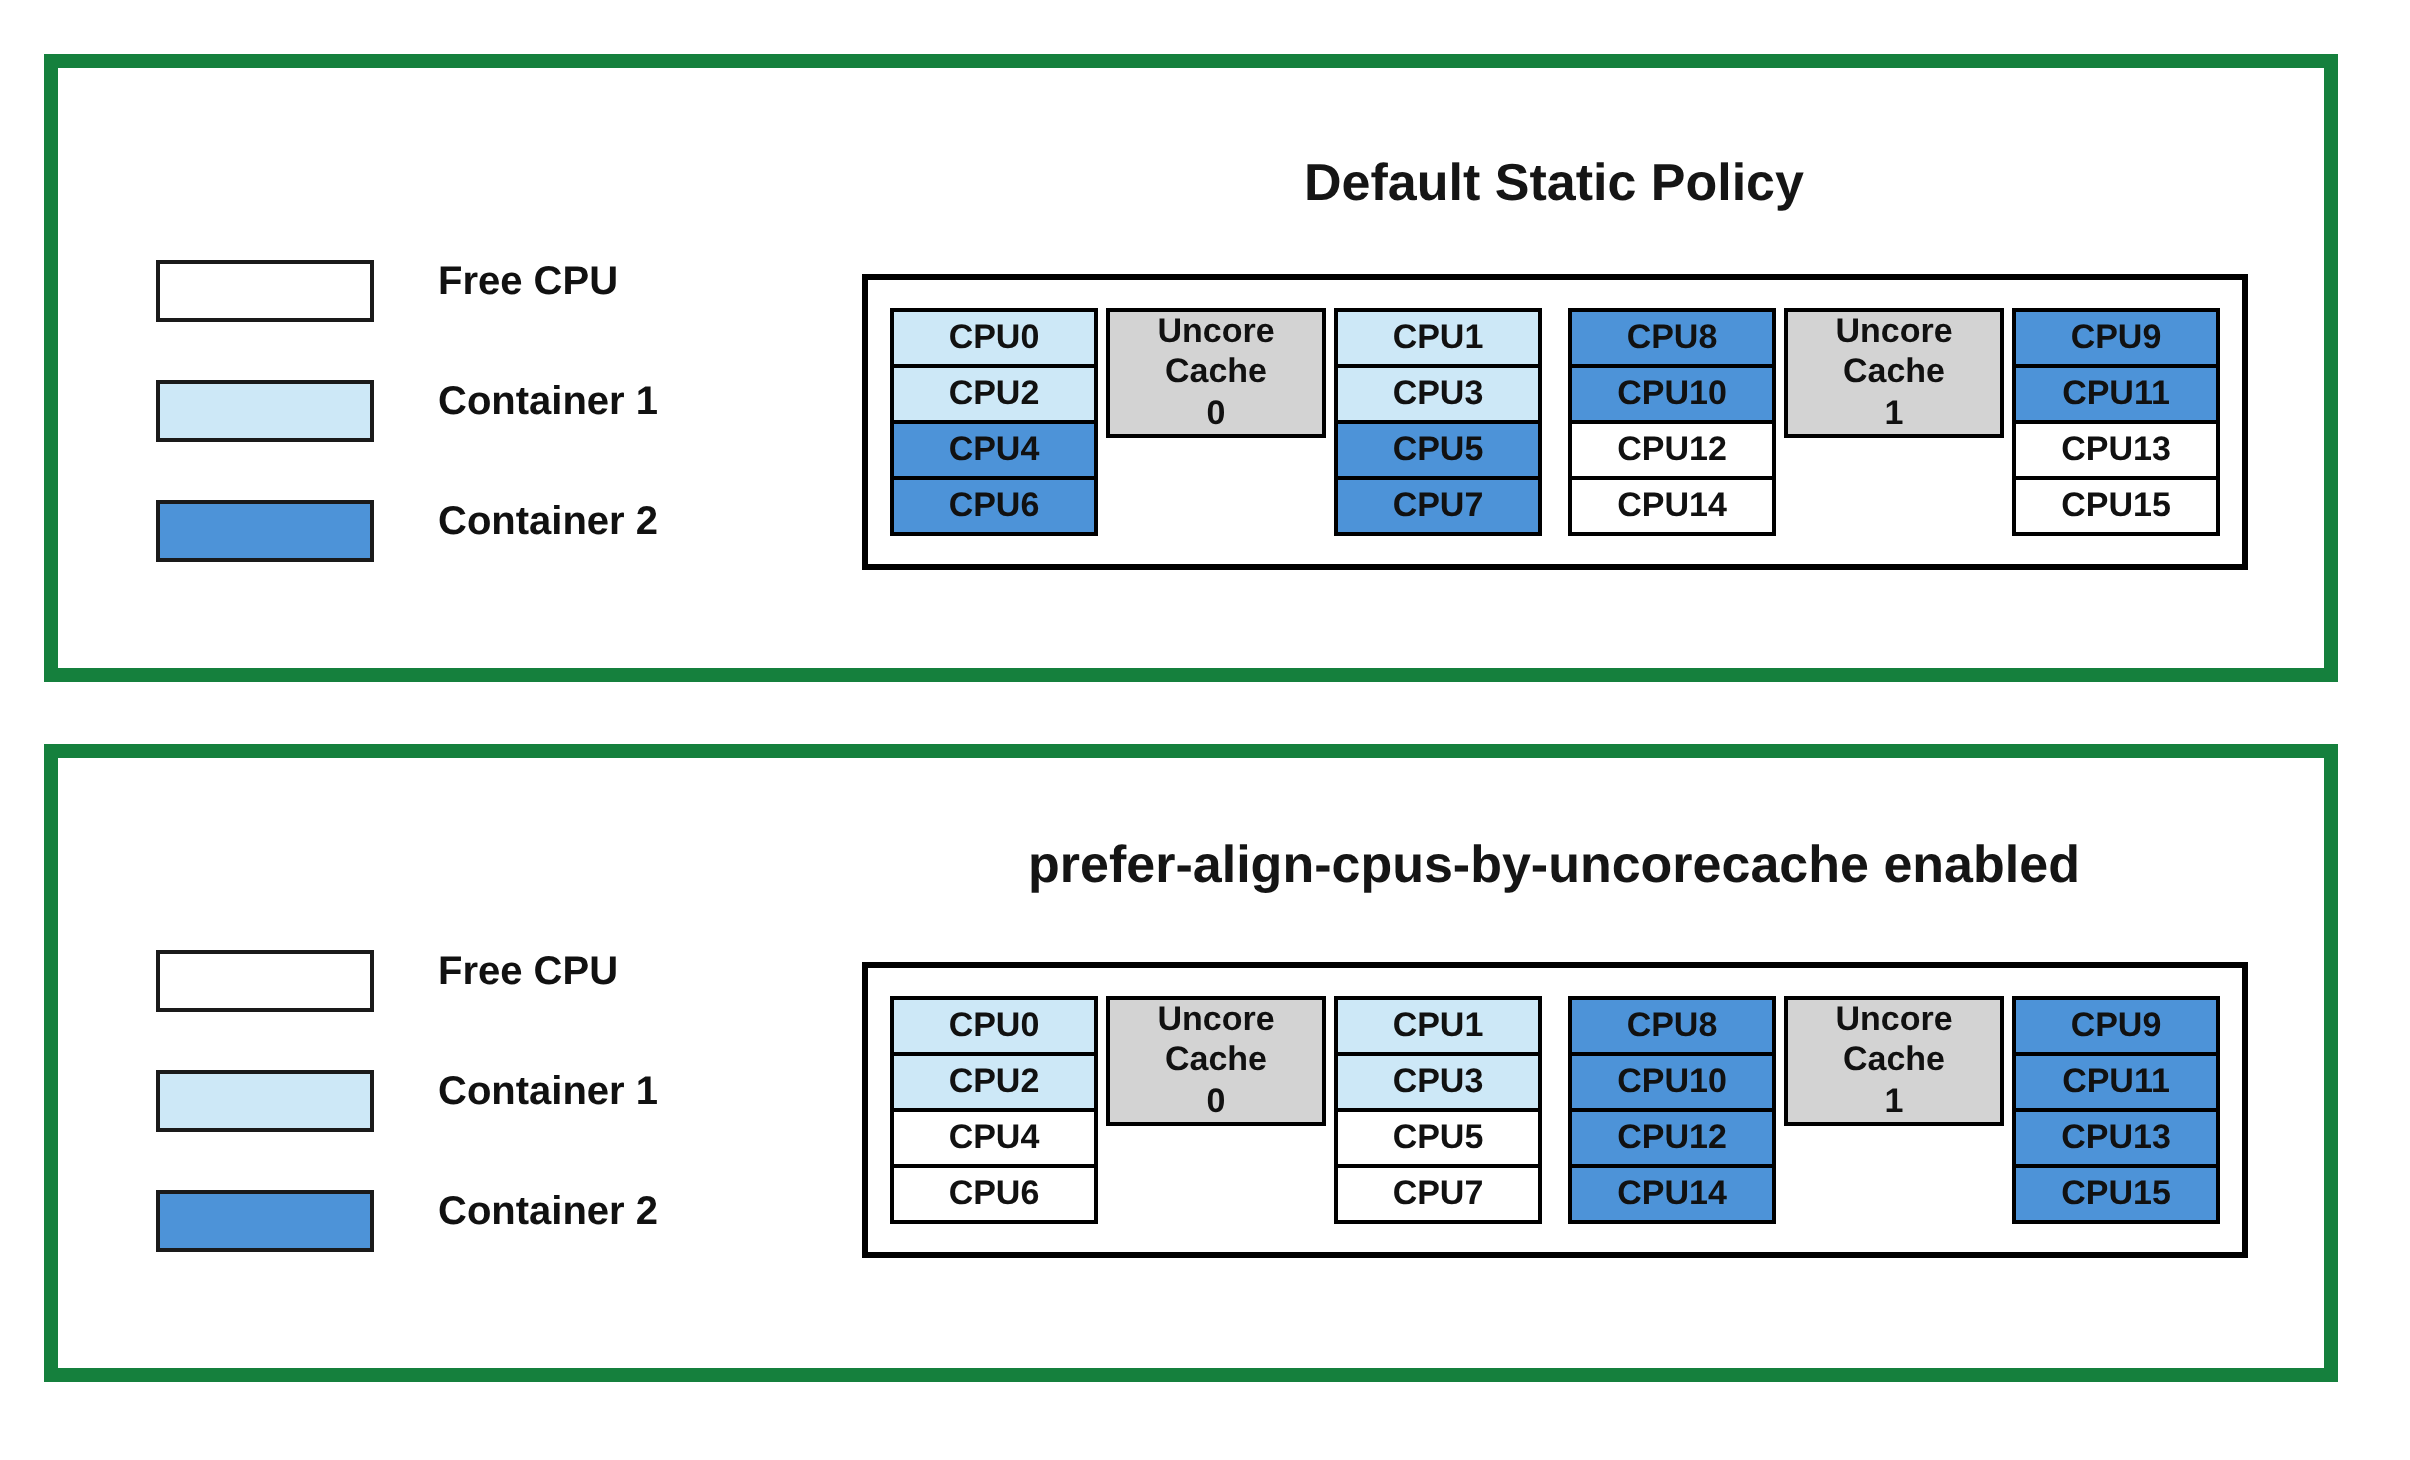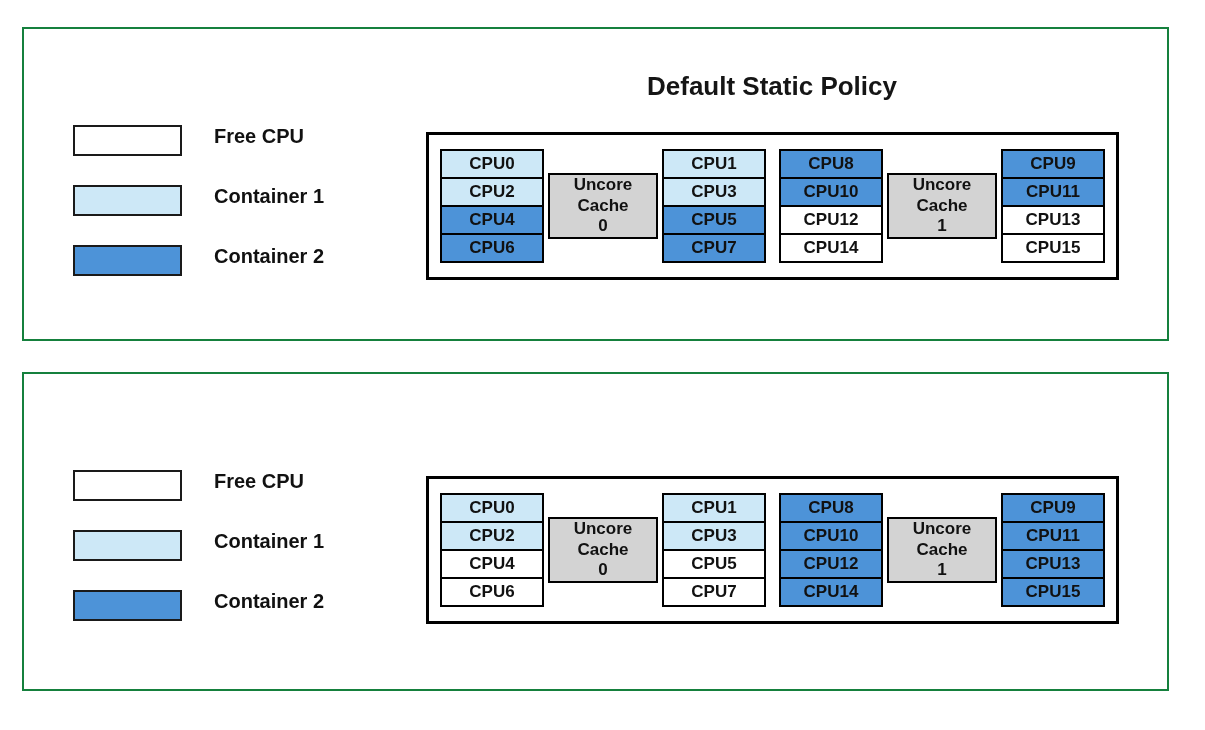--- a/index.html
+++ b/index.html
@@ -12,21 +12,21 @@
     height: 730px;
     position: relative;
     font-family: "Liberation Sans", sans-serif;
     color: #111111;
   }
   .panel {
     position: absolute;
     left: 22px;
     width: 1147px;
     background: #ffffff;
-    border: 2px solid #15803d;
+    border: 7px solid #15803d;
     box-sizing: border-box;
   }
   #panel-0 { top: 27px;  height: 314px; }
   #panel-1 { top: 372px; height: 319px; }
 
   .panel-title {
     position: absolute;
     left: 400px;
     width: 696px;
     text-align: center;
@@ -73,21 +73,21 @@
     align-items: center;
     justify-content: center;
     gap: 13px;
   }
   #panel-0 .diagram { top: 103px; }
   #panel-1 .diagram { top: 102px; }
 
   .cache-group {
     display: flex;
     gap: 4px;
-    align-items: center;
+    align-items: flex-start;
   }
   .cpu-col {
     display: flex;
     flex-direction: column;
     width: 104px;
   }
   .cpu-cell {
     height: 30px;
     margin-top: -2px;
     border: 2px solid #000000;
@@ -172,20 +172,21 @@
           <div class="cpu-cell" style="background: rgb(77, 147, 216);">CPU9</div>
           <div class="cpu-cell" style="background: rgb(77, 147, 216);">CPU11</div>
           <div class="cpu-cell" style="background: rgb(255, 255, 255);">CPU13</div>
           <div class="cpu-cell" style="background: rgb(255, 255, 255);">CPU15</div>
         </div>
       </div>
     </div>
 </div>
 
 <div class="panel" id="panel-1">
+  <div class="panel-title">prefer-align-cpus-by-uncorecache enabled</div>
 
   <div class="legend">
     <div class="legend-row">
       <div class="legend-swatch" style="background: rgb(255, 255, 255);"></div>
       <div class="legend-label">Free CPU</div>
     </div>
     <div class="legend-row">
       <div class="legend-swatch" style="background: rgb(205, 232, 247);"></div>
       <div class="legend-label">Container 1</div>
     </div>

